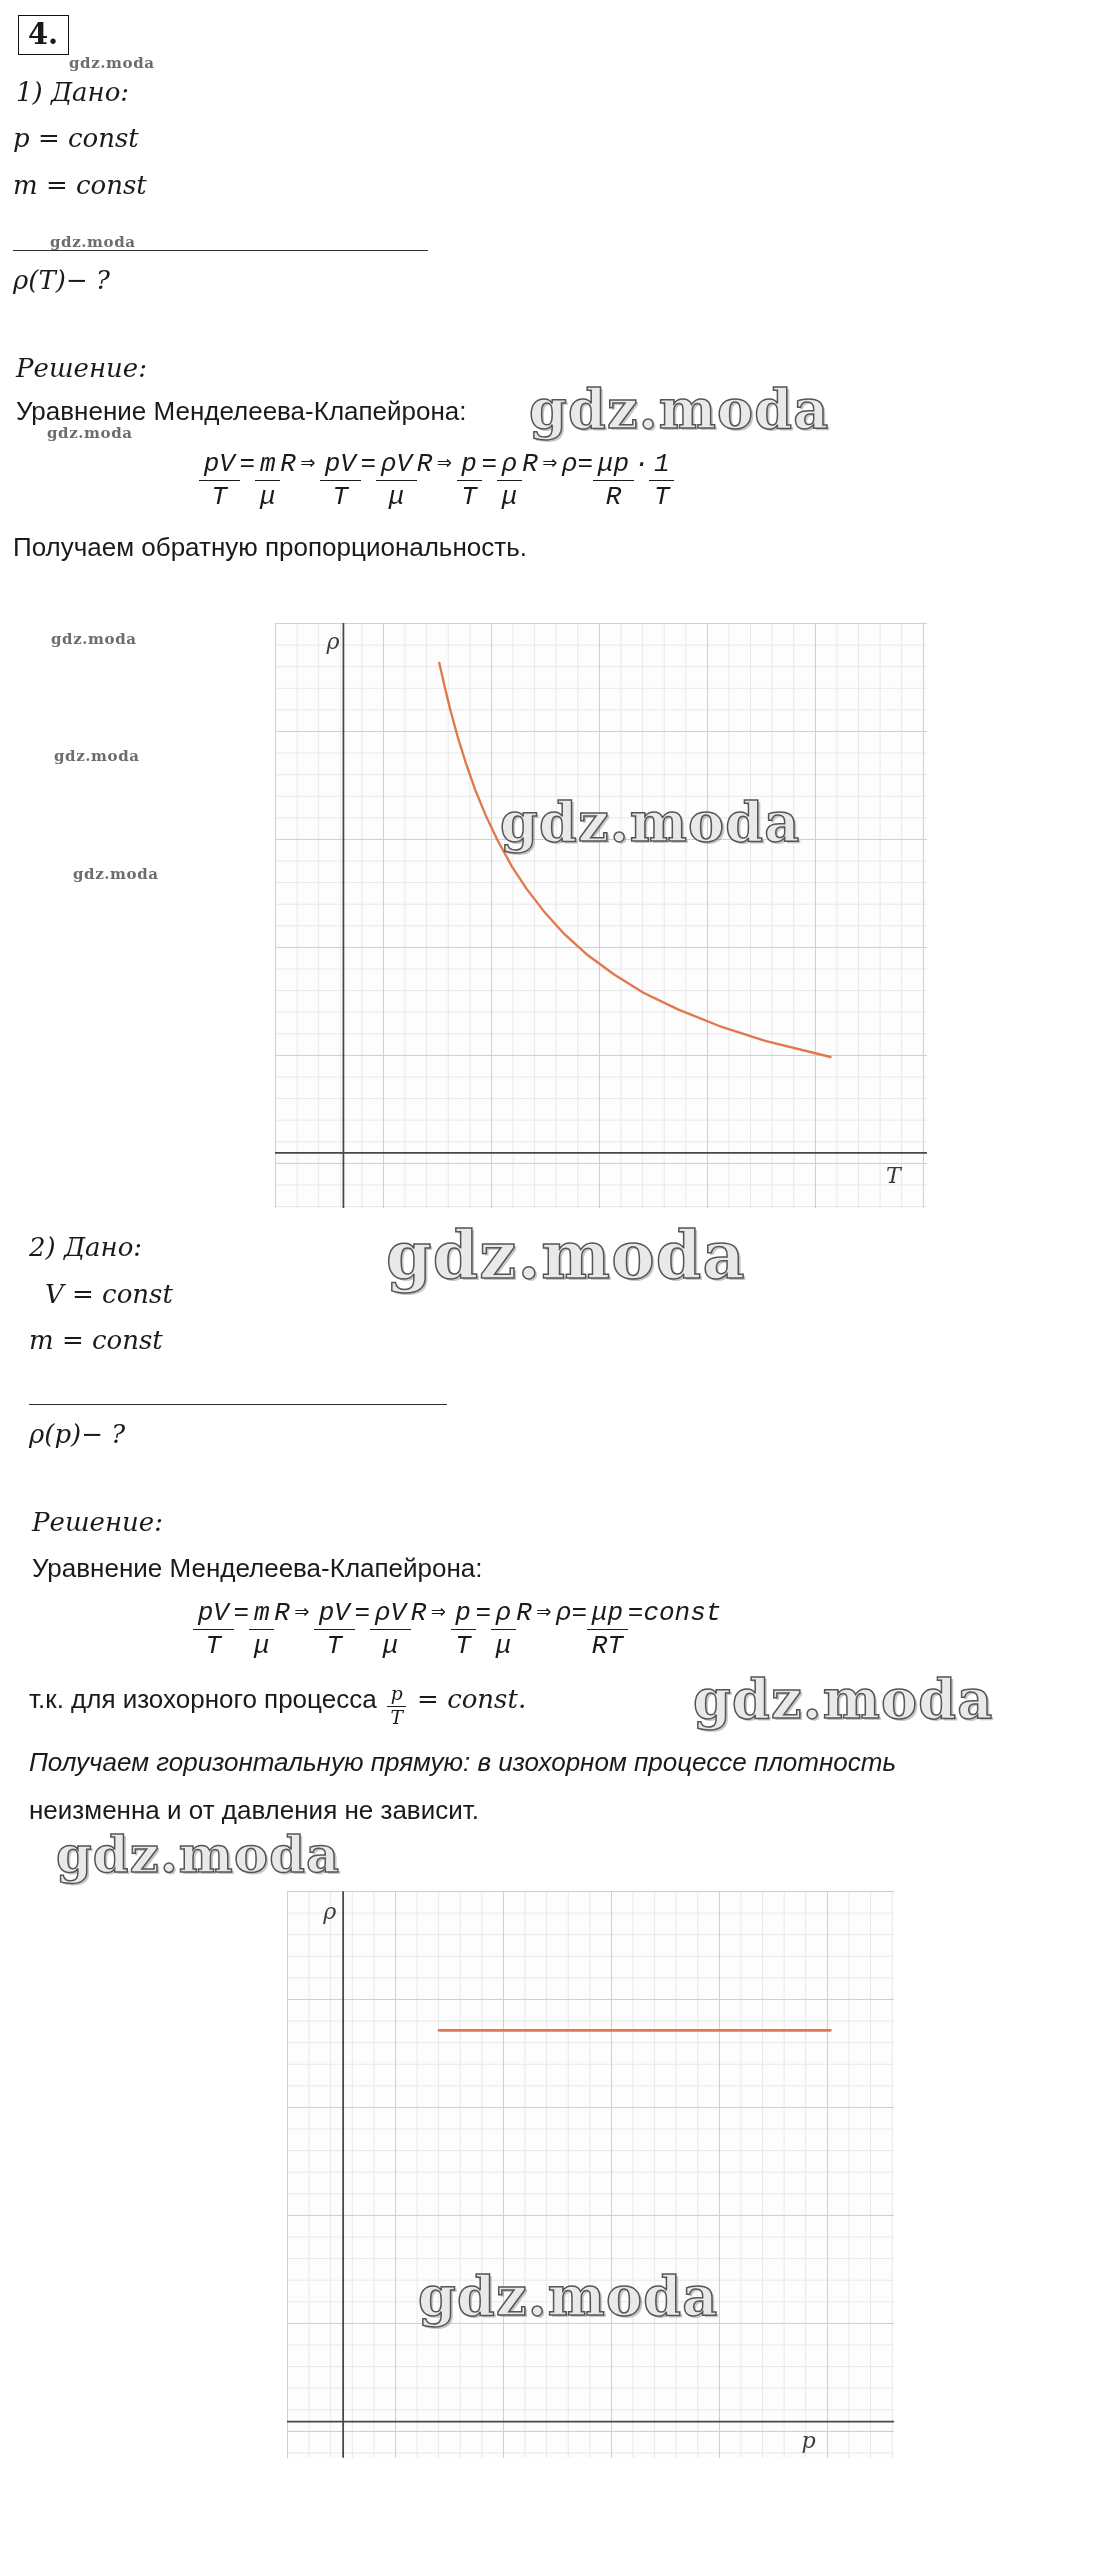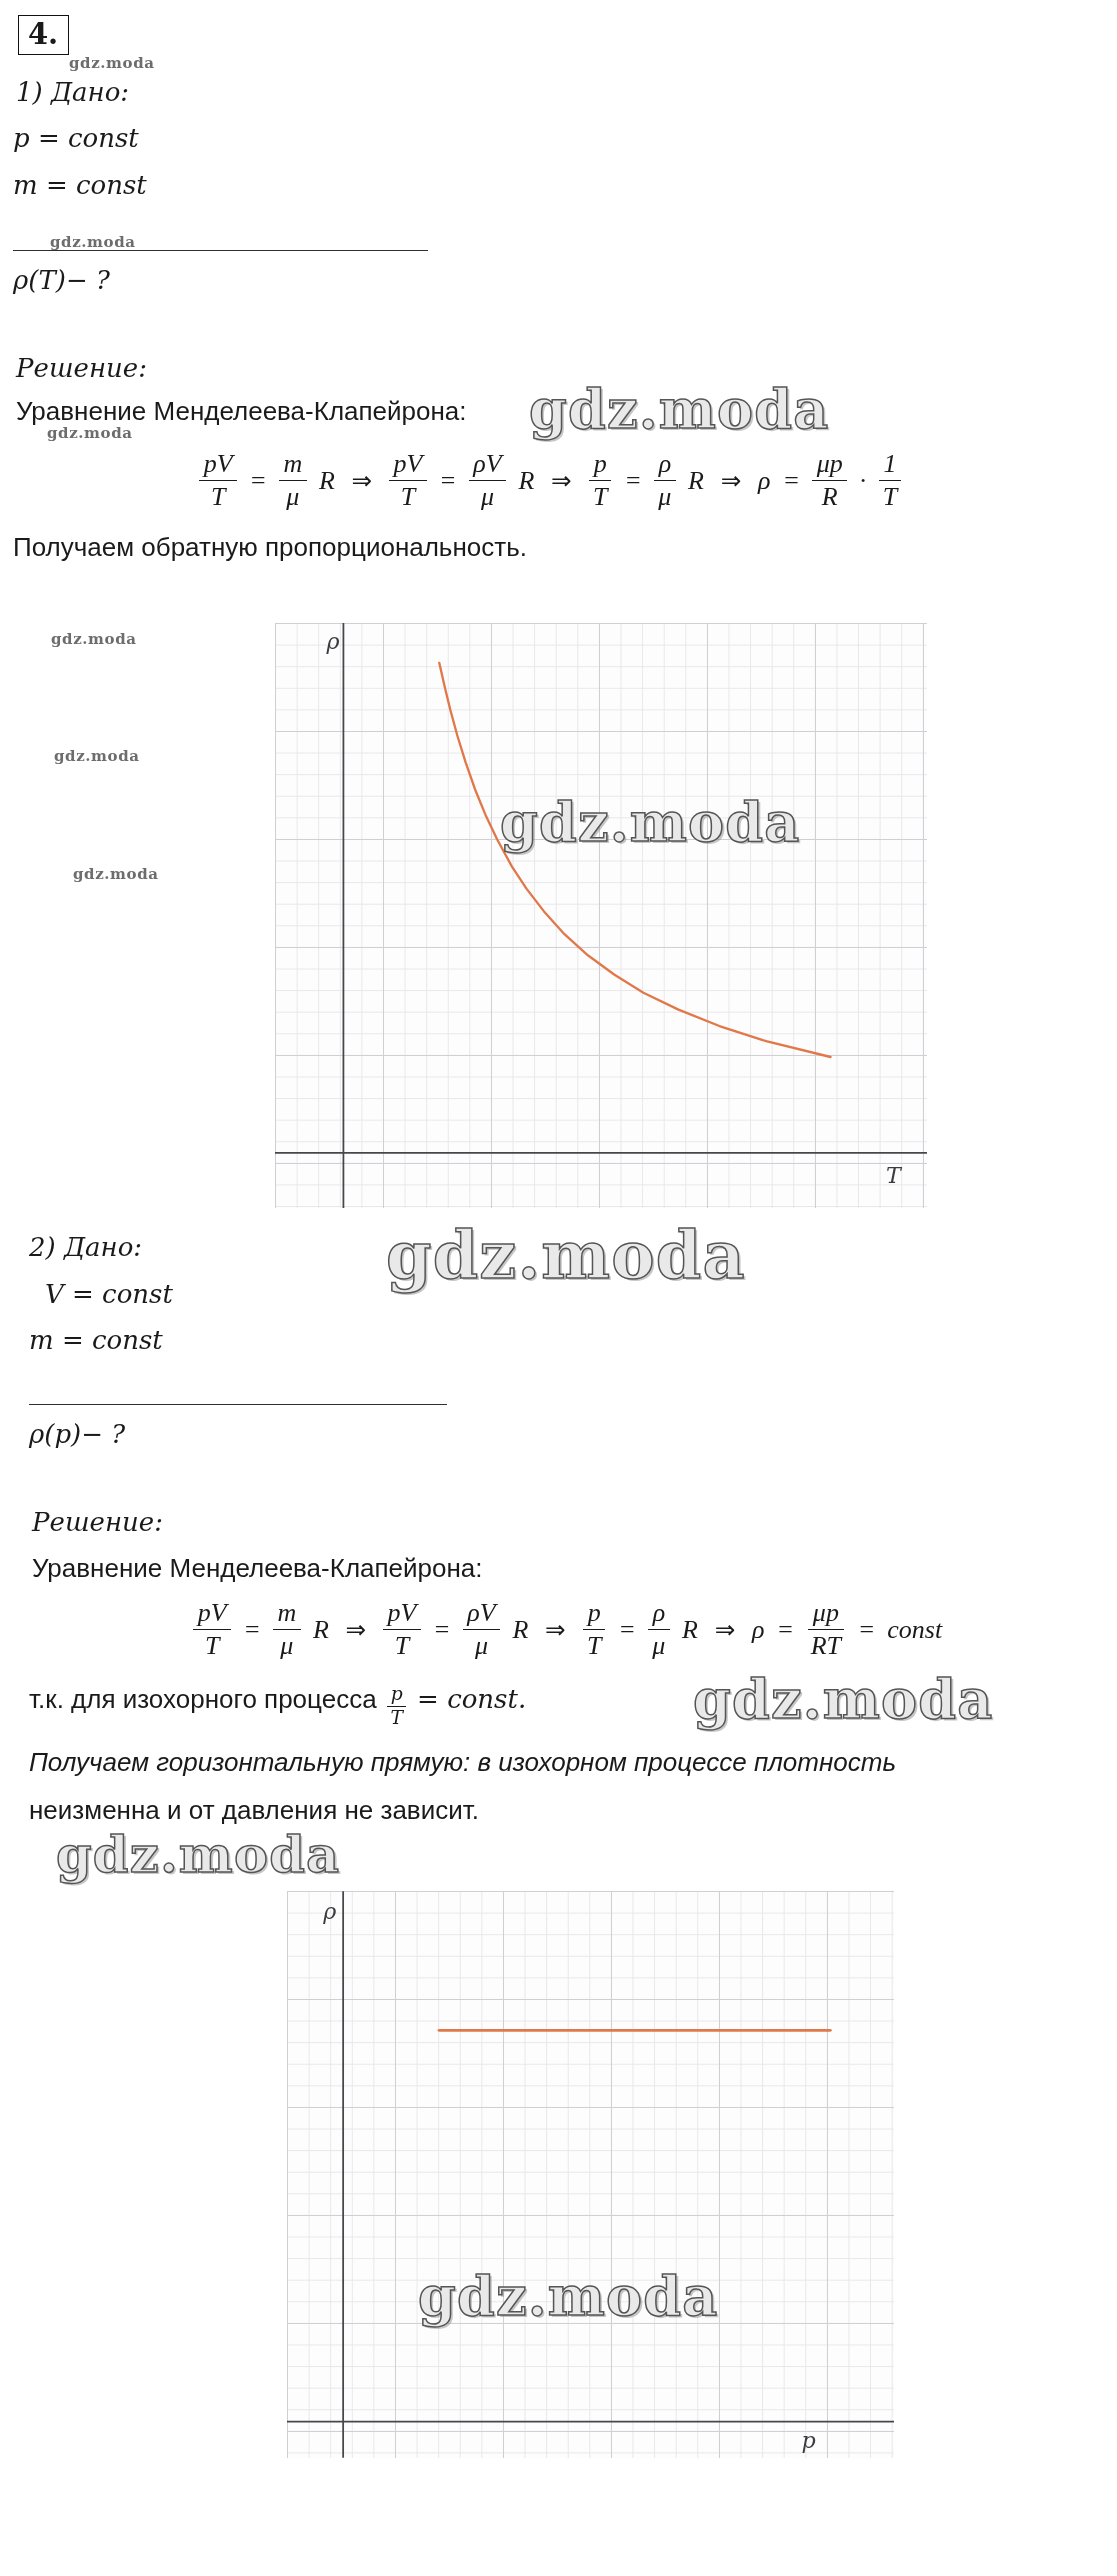--- a/index.html
+++ b/index.html
@@ -17,22 +17,22 @@
   
   .wm-s{position:absolute;font-family:"DejaVu Serif",serif;font-weight:700;font-size:15px;
         color:#6d6d6d;letter-spacing:0.6px;white-space:nowrap;}
   .wm-b{position:absolute;font-family:"DejaVu Serif",serif;font-weight:700;font-size:54px;
         color:#e9e9e9;-webkit-text-stroke:1.5px #555;text-shadow:2.3px 2.3px 0 rgba(130,130,130,.45);
         letter-spacing:1.2px;white-space:nowrap;}
   .wm-b.lg{font-size:65px;}
   .wm-b.md{font-size:51px;}
 
   
-  .formula{position:absolute;display:flex;align-items:center;gap:12px;
-           font-family:Liberation Serif, serif;font-style:italic;font-size:26px;line-height:1.1;}
+  .formula{position:absolute;display:flex;gap:0;
+           font-family:Liberation Mono, monospace;font-style:italic;font-size:26px;line-height:1.1;}
   .frac{display:inline-flex;flex-direction:column;align-items:center;}
   .fnum{border-bottom:1.8px solid #1b1b1b;padding:0 4.7px 1.8px;}
   .fden{padding:1.8px 4.7px 0;}
   .tok{white-space:nowrap;}
   .arrow{font-style:normal;font-size:24.6px;margin:0 4.7px;}
 
   .note-row{position:absolute;display:flex;align-items:flex-start;gap:10.5px;font-size:26px;}
   .note-row .math{font-family:"DejaVu Serif",serif;font-style:italic;}
   .sfrac{display:inline-flex;flex-direction:column;align-items:center;
          font-family:"DejaVu Serif",serif;font-style:italic;font-size:18.7px;line-height:1.1;}

